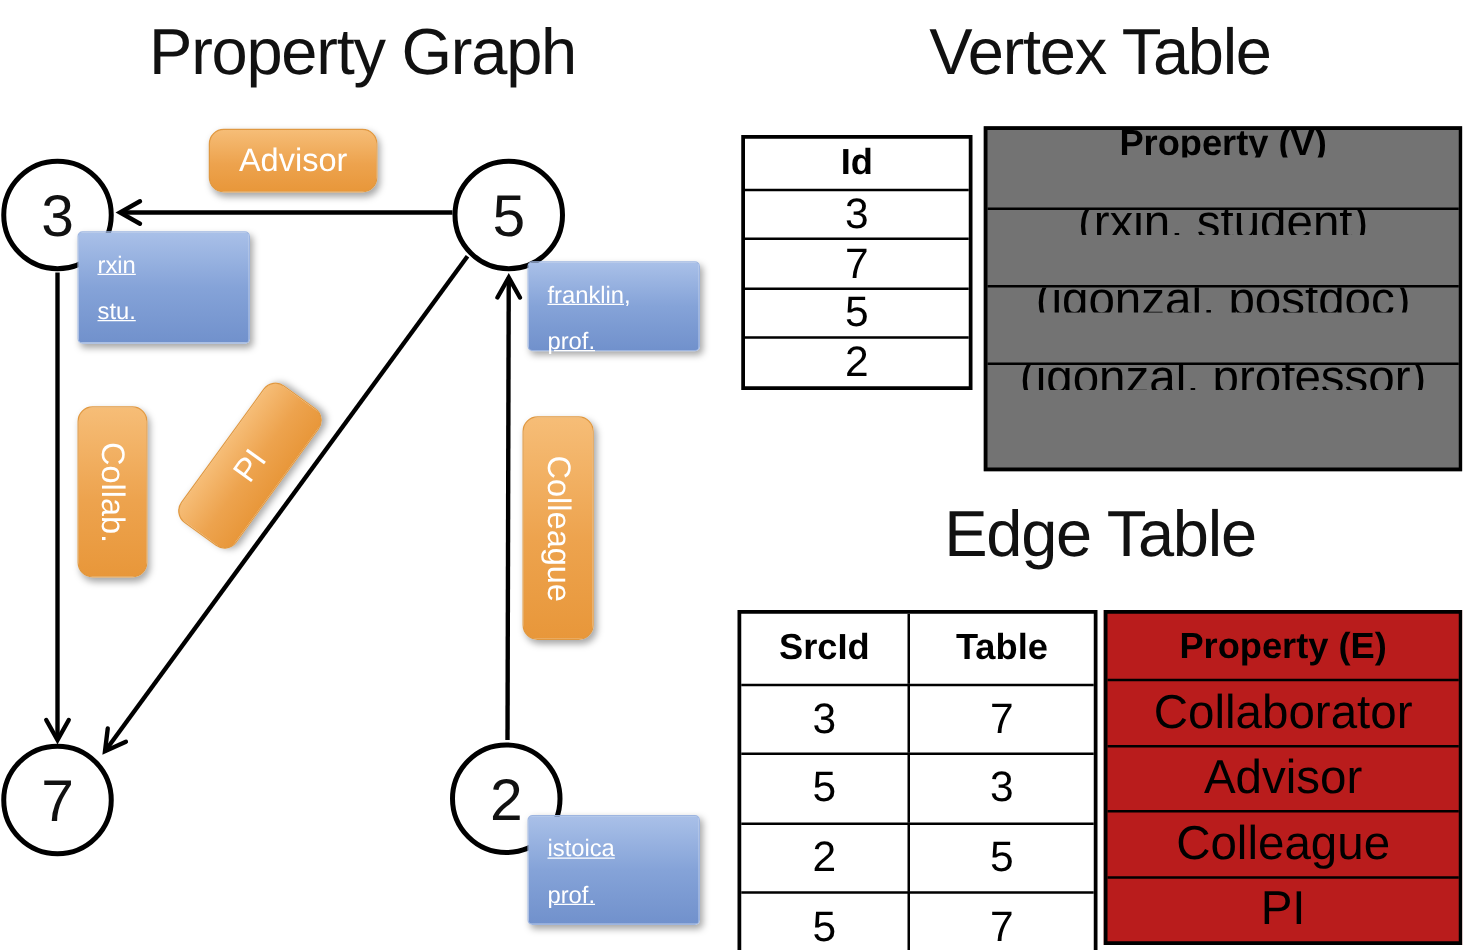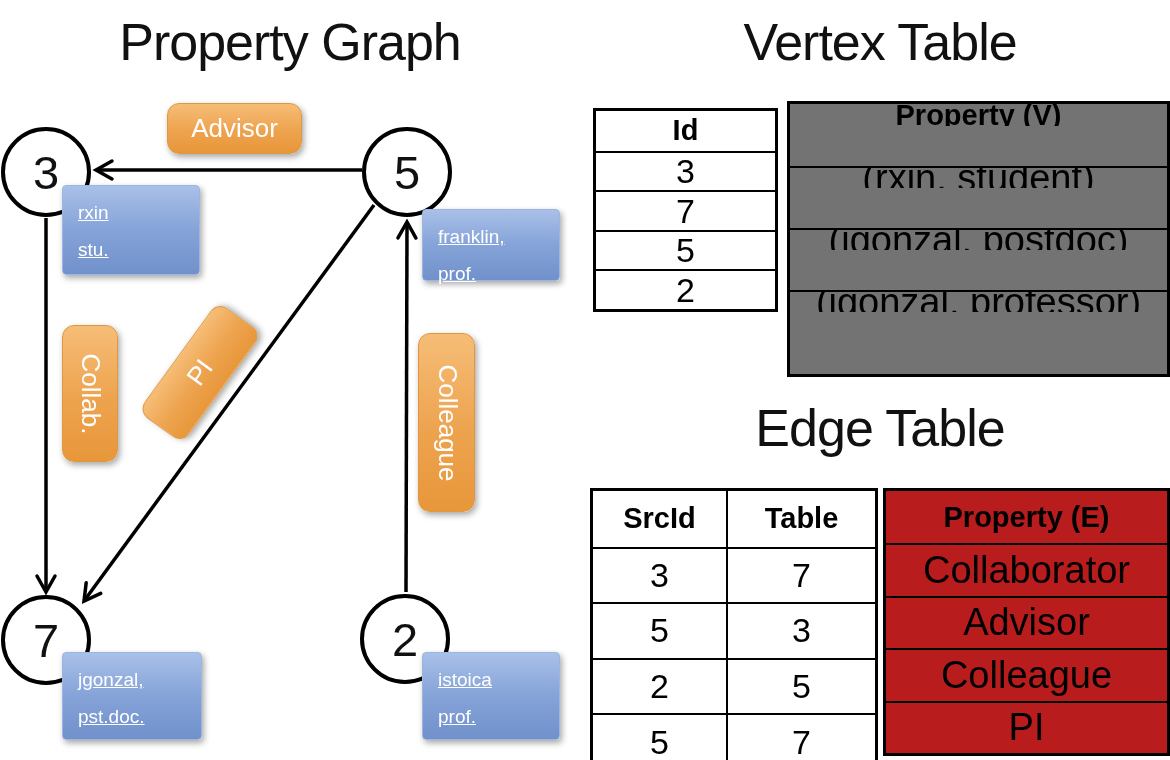--- a/index.html
+++ b/index.html
@@ -124,24 +124,20 @@
   </div>
 
   <div class="blue-box" id="label-rxin">
     <div>rxin</div>
     <div>stu.</div>
   </div>
   <div class="blue-box" id="label-franklin">
     <div>franklin,</div>
     <div>prof.</div>
   </div>
-  <div class="blue-box" id="label-jgonzal">
-    <div>jgonzal,</div>
-    <div>pst.doc.</div>
-  </div>
   <div class="blue-box" id="label-istoica">
     <div>istoica</div>
     <div>prof.</div>
   </div>
 
   <div class="dtable" id="vertex-id-table">
     <div class="trow thead">Id</div>
     <div class="trow num">3</div>
     <div class="trow num">7</div>
     <div class="trow num">5</div>

